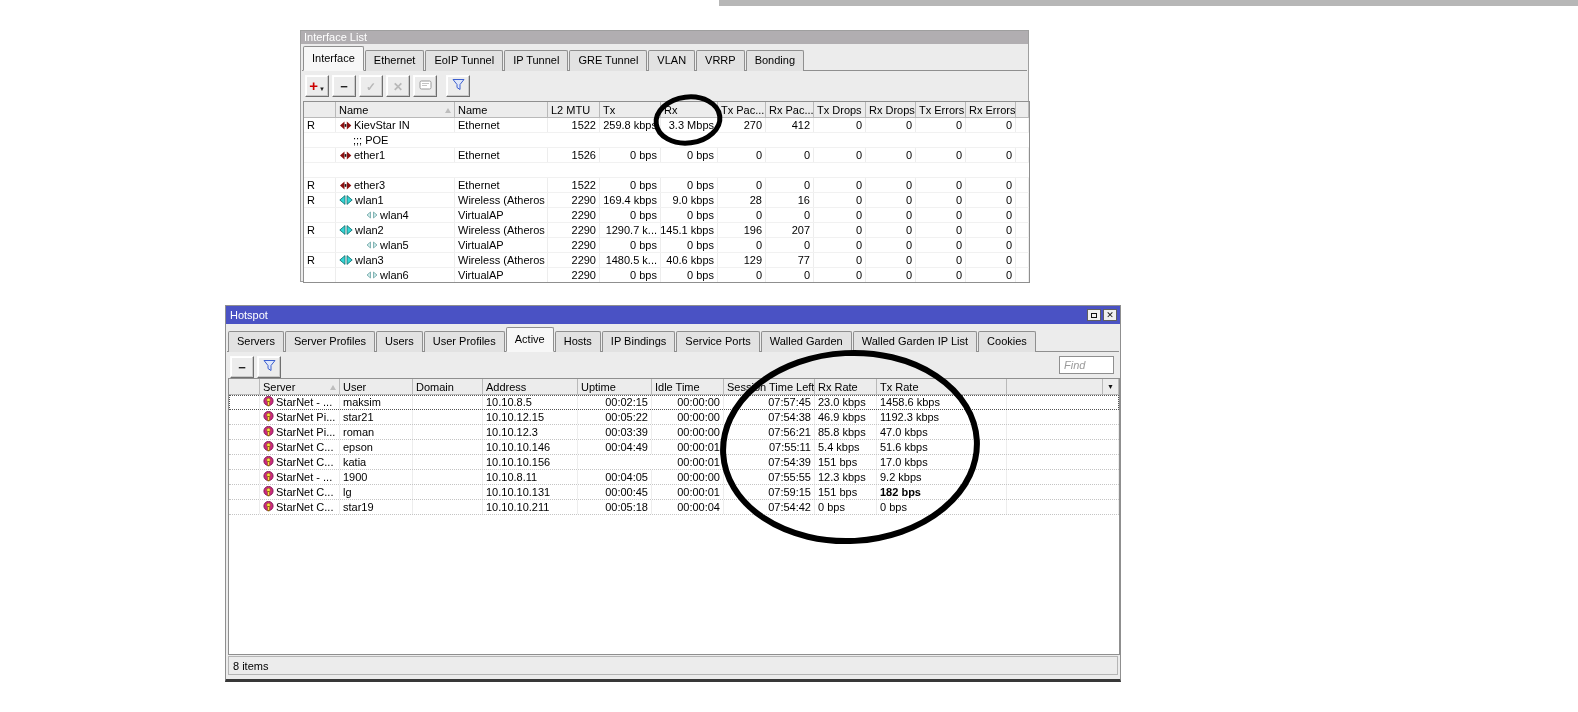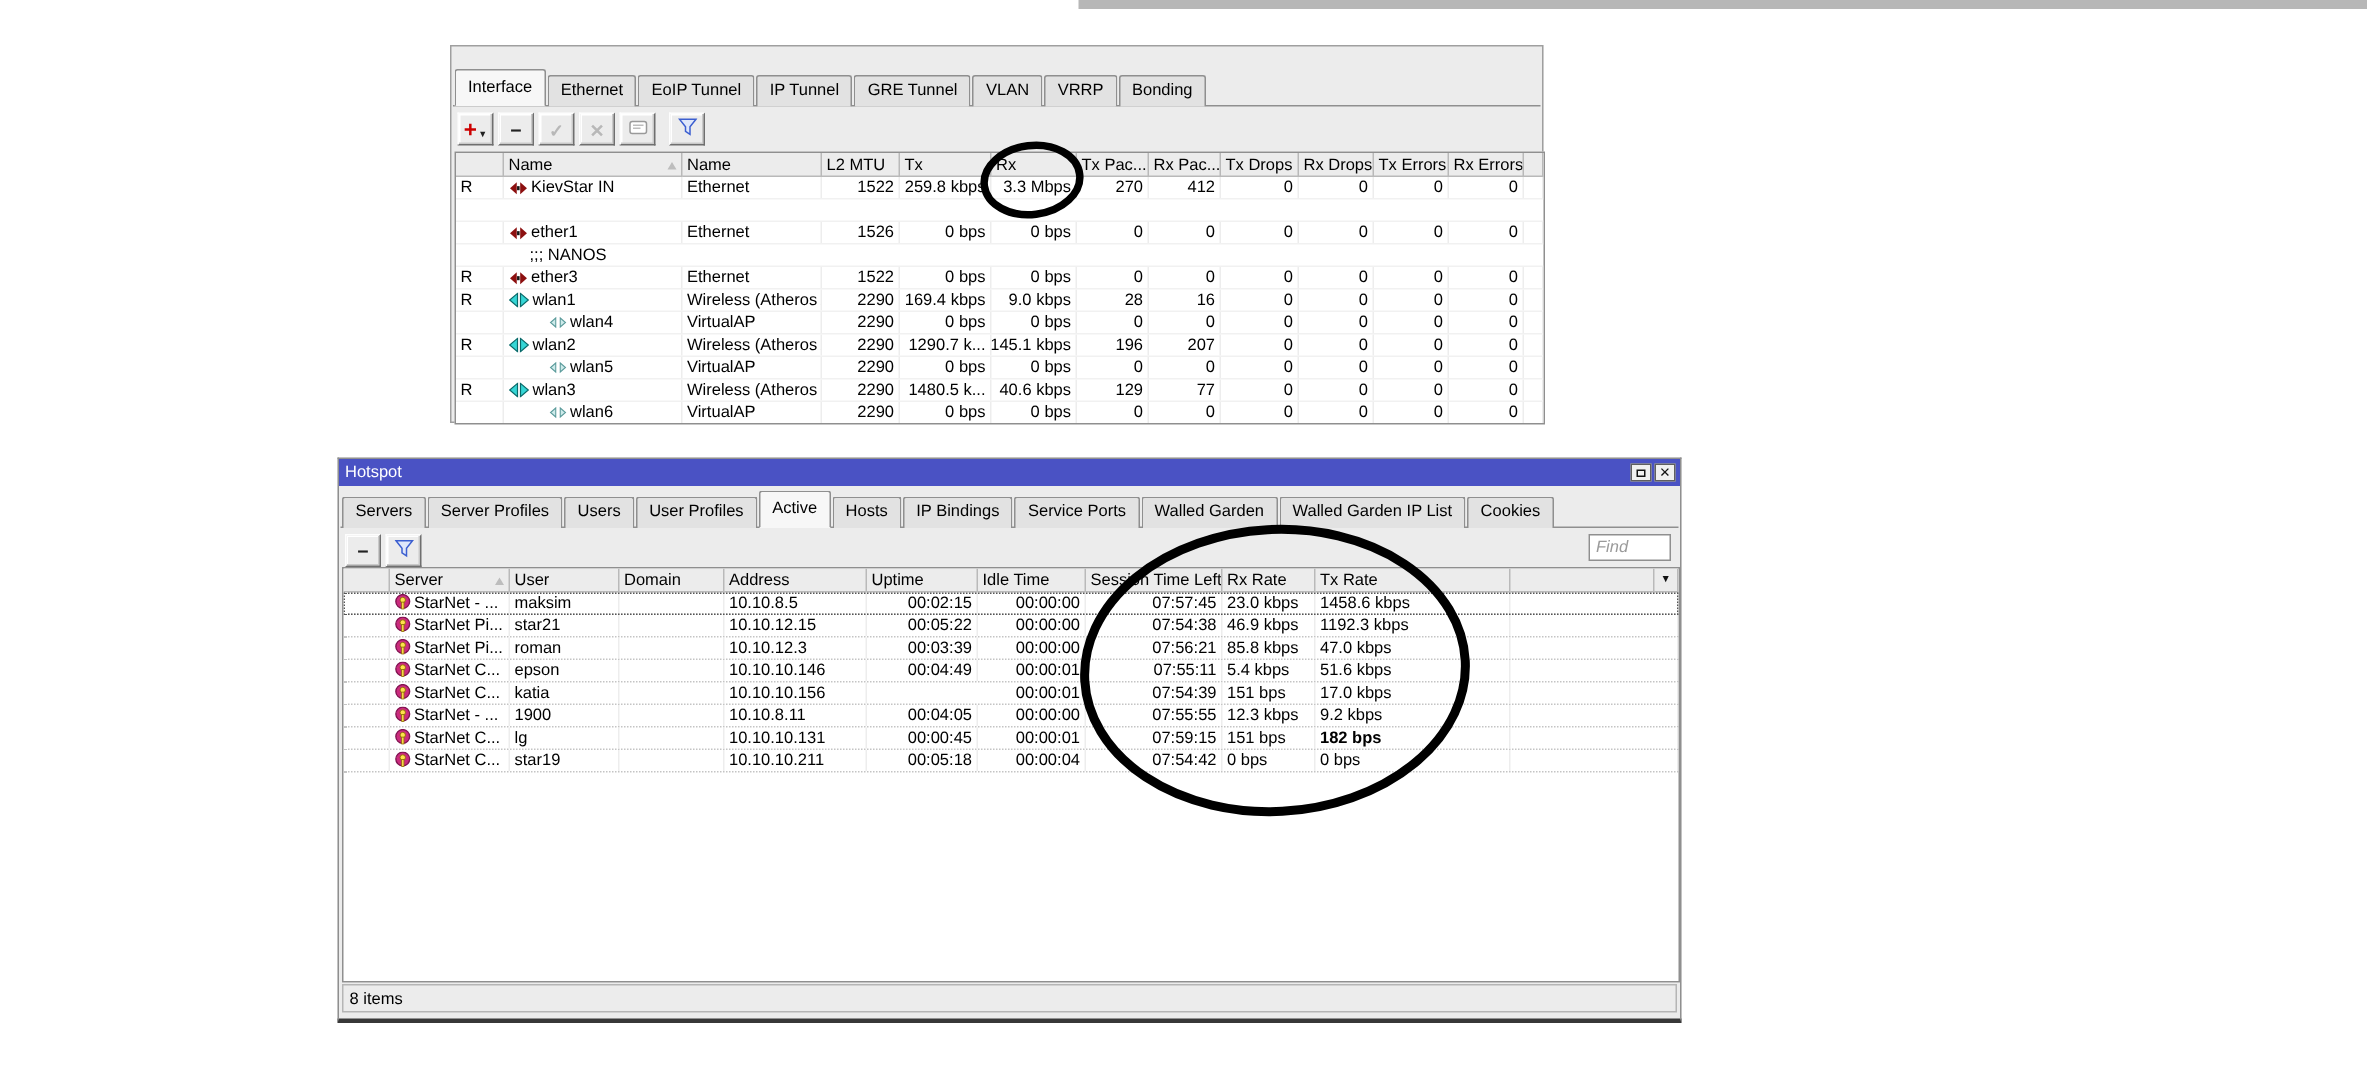--- a/index.html
+++ b/index.html
@@ -68,20 +68,23 @@
                background:#ececec; border:1px solid #b5b5b5; padding:1px 4px; }
 
   .overlay { position:absolute; left:0; top:0; width:1578px; height:712px; pointer-events:none; z-index:50; }
 </style>
 </head>
 <body>
 
 <div class="top-strip"></div>
 
 <div class="win" id="interface-win">
+  <div class="titlebar">
+    <span>Interface List</span>
+  </div>
   <div class="tabs" id="if-tabs">
       <div class="tab active">Interface</div>
       <div class="tab">Ethernet</div>
       <div class="tab">EoIP Tunnel</div>
       <div class="tab">IP Tunnel</div>
       <div class="tab">GRE Tunnel</div>
       <div class="tab">VLAN</div>
       <div class="tab">VRRP</div>
       <div class="tab">Bonding</div>
     </div>
@@ -168,20 +171,21 @@
         <div class="dcell num" style="width: 48px;">270</div>
         <div class="dcell num" style="width: 48px;">412</div>
         <div class="dcell num" style="width: 52px;">0</div>
         <div class="dcell num" style="width: 50px;">0</div>
         <div class="dcell num" style="width: 50px;">0</div>
         <div class="dcell num" style="width: 50px;">0</div>
         <div class="dcell" style="flex: 1 1 0%;"></div>
       </div>
       <div class="drow">
         <div class="dcell" style="width: 32px; border-right: none;"></div>
+        <div class="dcell comment-cell" style="flex: 1 1 0%;">;;; POE</div>
       </div>
       <div class="drow">
         <div class="dcell" style="width: 32px;"></div>
         <div class="dcell" style="width: 119px;">
           <span class="ic">
             <svg width="13" height="9" viewBox="0 0 13 9">
               <path d="M5.5 0.5 L1 4.5 L5.5 8.5 Z" fill="#8c1010"></path>
               <rect x="5.7" y="3.1" width="1.7" height="2.7" fill="#151515"></rect>
               <path d="M7.8 0.5 L12.3 4.5 L7.8 8.5 Z" fill="#8c1010"></path>
             </svg>
@@ -195,21 +199,20 @@
         <div class="dcell num" style="width: 48px;">0</div>
         <div class="dcell num" style="width: 48px;">0</div>
         <div class="dcell num" style="width: 52px;">0</div>
         <div class="dcell num" style="width: 50px;">0</div>
         <div class="dcell num" style="width: 50px;">0</div>
         <div class="dcell num" style="width: 50px;">0</div>
         <div class="dcell" style="flex: 1 1 0%;"></div>
       </div>
       <div class="drow">
         <div class="dcell" style="width: 32px; border-right: none;"></div>
-        <div class="dcell comment-cell" style="flex: 1 1 0%;">;;; NANOS</div>
       </div>
       <div class="drow">
         <div class="dcell" style="width: 32px;">R</div>
         <div class="dcell" style="width: 119px;">
           <span class="ic">
             <svg width="13" height="9" viewBox="0 0 13 9">
               <path d="M5.5 0.5 L1 4.5 L5.5 8.5 Z" fill="#8c1010"></path>
               <rect x="5.7" y="3.1" width="1.7" height="2.7" fill="#151515"></rect>
               <path d="M7.8 0.5 L12.3 4.5 L7.8 8.5 Z" fill="#8c1010"></path>
             </svg>

